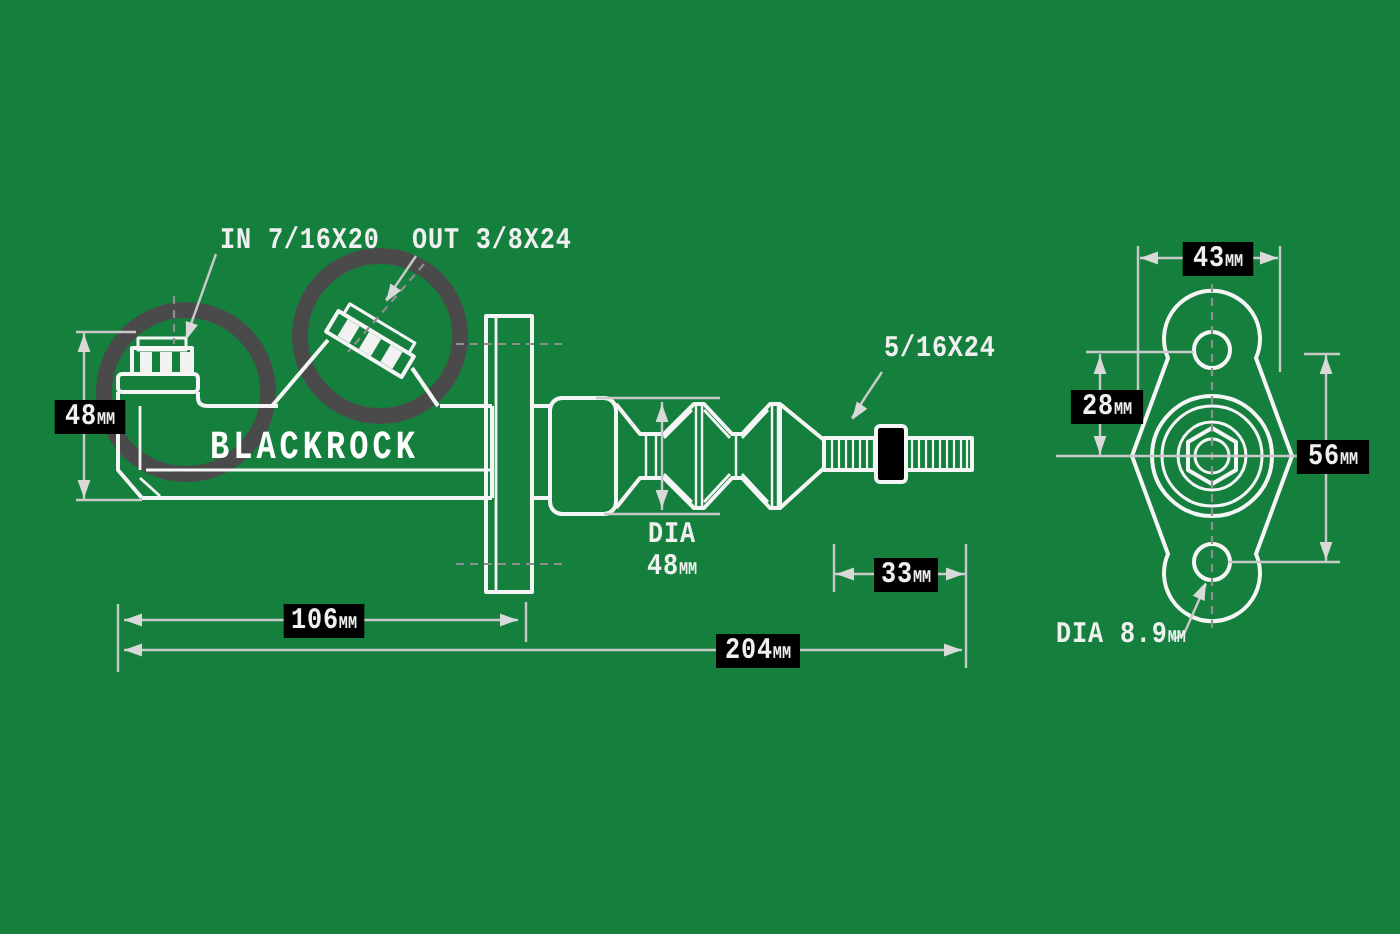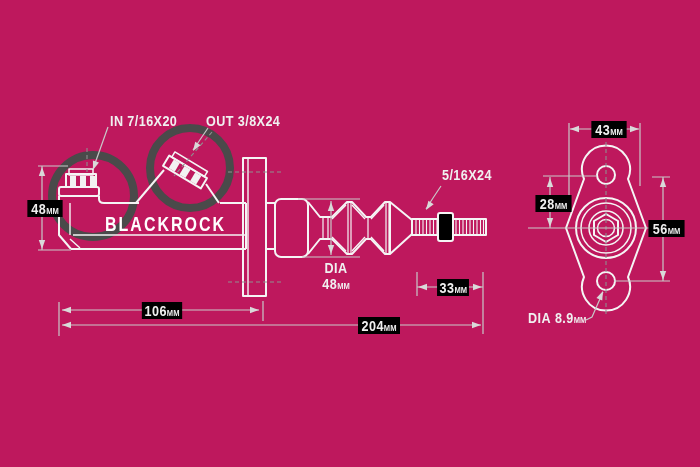--- a/index.html
+++ b/index.html
@@ -1,17 +1,17 @@
 <!DOCTYPE html>
 <html><head>
 <meta charset="utf-8">
 <style>
   html,body{margin:0;padding:0;background:#000;}
-  #stage{position:relative;width:700px;height:467px;background:#be185d;overflow:hidden;
-         font-family:Liberation Sans, sans-serif;}
+  #stage{position:relative;width:700px;height:467px;background:#15803d;overflow:hidden;
+         font-family:Liberation Mono, monospace;}
   #art{position:absolute;left:0;top:0;}
   .t{position:absolute;font-weight:700;font-size:15px;color:#f0f0f0;white-space:nowrap;
      transform:scaleX(.84);transform-origin:left center;letter-spacing:.5px;}
   .c{text-align:center;transform-origin:center center;}
   .bg{background:#000;padding:0 3px;}
   .mm{font-size:9px;letter-spacing:0;}
   .logo{position:absolute;font-weight:700;font-size:20px;color:#fff;letter-spacing:2.5px;
         transform:scaleX(.8);transform-origin:left center;}
   svg *{vector-effect:non-scaling-stroke;}
 </style>

